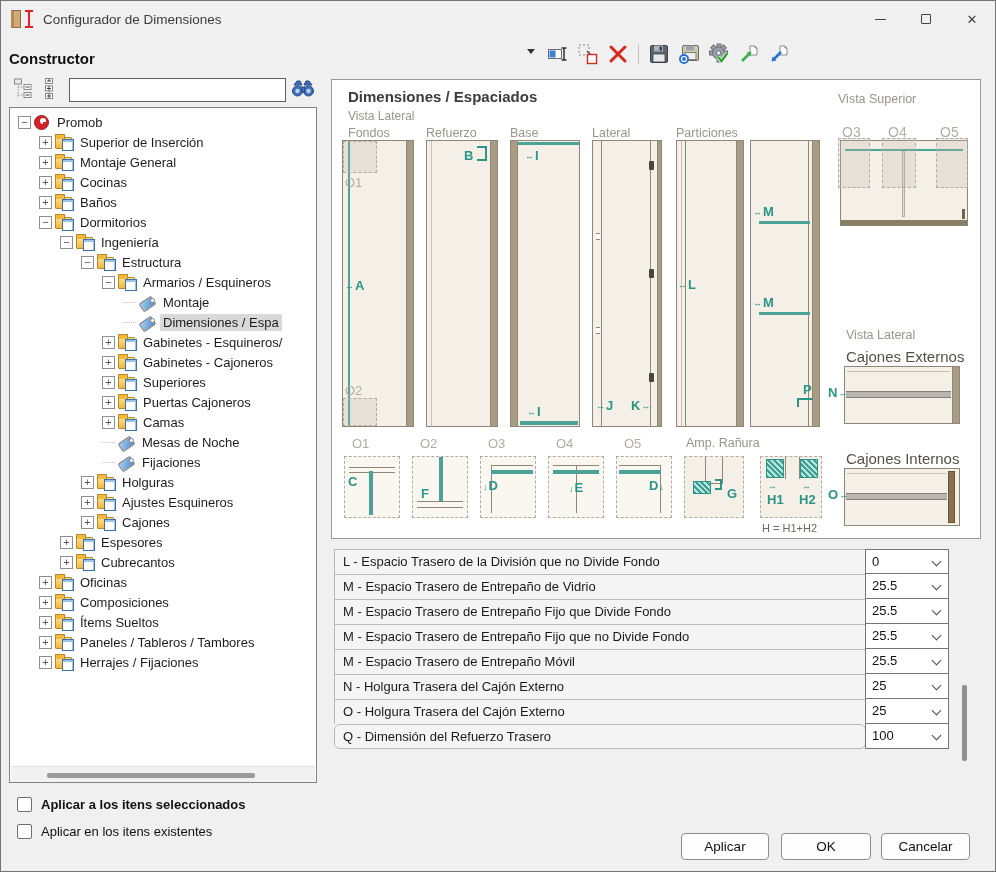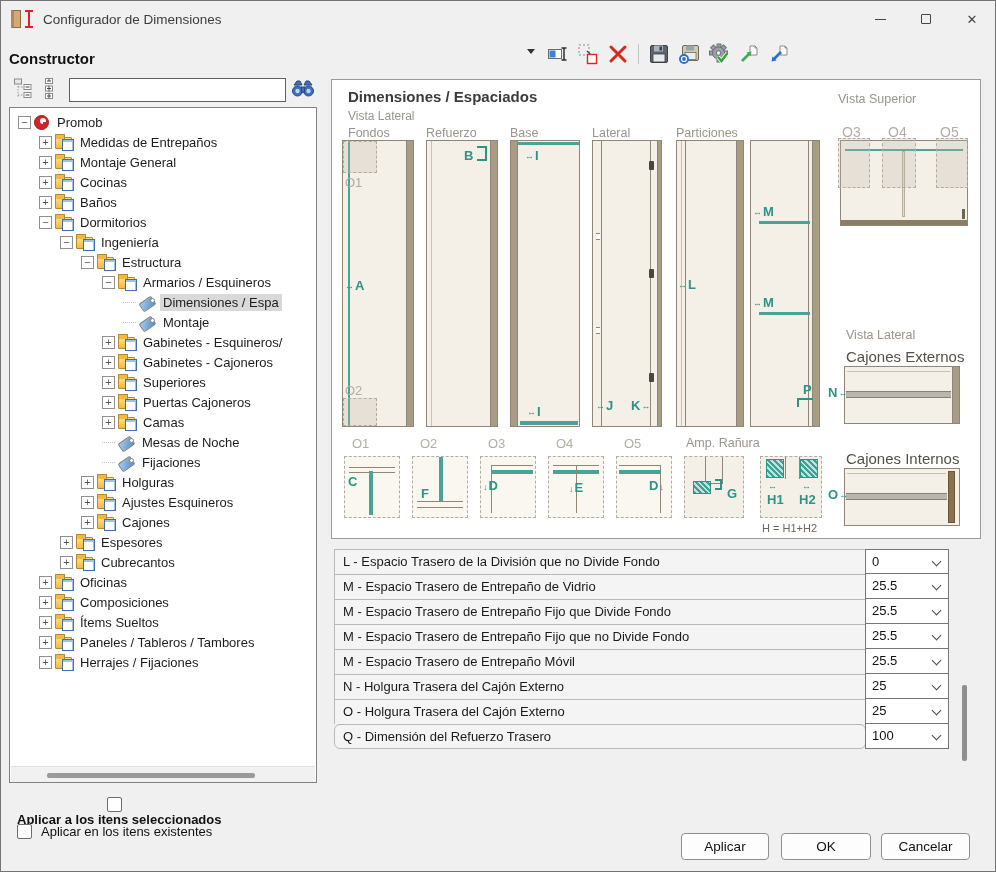--- a/index.html
+++ b/index.html
@@ -265,21 +265,21 @@
   <div class="tree-box">
     <div class="tree-list" id="tree-list">
         <div class="tree-row" style="padding-left: 8px;">
           <span class="toggle">−</span>
           <span class="ticon promob"></span>
           <span class="tlabel">Promob</span>
         </div>
         <div class="tree-row" style="padding-left: 29px;">
           <span class="toggle">+</span>
           <span class="ticon folder"></span>
-          <span class="tlabel">Medidas de Entrepaños</span>
+          <span class="tlabel">Superior de Inserción</span>
         </div>
         <div class="tree-row" style="padding-left: 29px;">
           <span class="toggle">+</span>
           <span class="ticon folder"></span>
           <span class="tlabel">Montaje General</span>
         </div>
         <div class="tree-row" style="padding-left: 29px;">
           <span class="toggle">+</span>
           <span class="ticon folder"></span>
           <span class="tlabel">Cocinas</span>
@@ -301,31 +301,31 @@
         </div>
         <div class="tree-row" style="padding-left: 71px;">
           <span class="toggle">−</span>
           <span class="ticon folder"></span>
           <span class="tlabel">Estructura</span>
         </div>
         <div class="tree-row" style="padding-left: 92px;">
           <span class="toggle">−</span>
           <span class="ticon folder"></span>
           <span class="tlabel">Armarios / Esquineros</span>
+        </div>
+        <div class="tree-row" style="padding-left: 113px;">
+          <span class="toggle-spacer"></span>
+          <span class="ticon tag"></span>
+          <span class="tlabel">Montaje</span>
         </div>
         <div class="tree-row" style="padding-left: 113px;">
           <span class="toggle-spacer"></span>
           <span class="ticon tag"></span>
           <span class="tlabel sel">Dimensiones / Espa</span>
         </div>
-        <div class="tree-row" style="padding-left: 113px;">
-          <span class="toggle-spacer"></span>
-          <span class="ticon tag"></span>
-          <span class="tlabel">Montaje</span>
-        </div>
         <div class="tree-row" style="padding-left: 92px;">
           <span class="toggle">+</span>
           <span class="ticon folder"></span>
           <span class="tlabel">Gabinetes - Esquineros/</span>
         </div>
         <div class="tree-row" style="padding-left: 92px;">
           <span class="toggle">+</span>
           <span class="ticon folder"></span>
           <span class="tlabel">Gabinetes - Cajoneros</span>
         </div>
@@ -403,21 +403,21 @@
           <span class="toggle">+</span>
           <span class="ticon folder"></span>
           <span class="tlabel">Herrajes / Fijaciones</span>
         </div>
       </div>
     <div class="hscroll-track">
       <div class="hscroll-thumb"></div>
     </div>
   </div>
 
-  <div class="chk-row" style="top:796px;flex-direction:column;">
+  <div class="chk-row" style="top:796px;">
     <span class="chk-box"></span>
     <span class="chk-label bold">Aplicar a los itens seleccionados</span>
   </div>
   <div class="chk-row" style="top:823px;">
     <span class="chk-box"></span>
     <span class="chk-label">Aplicar en los itens existentes</span>
   </div>
 
   <div class="diagram">
     <div class="dg-title">Dimensiones / Espaciados</div>

